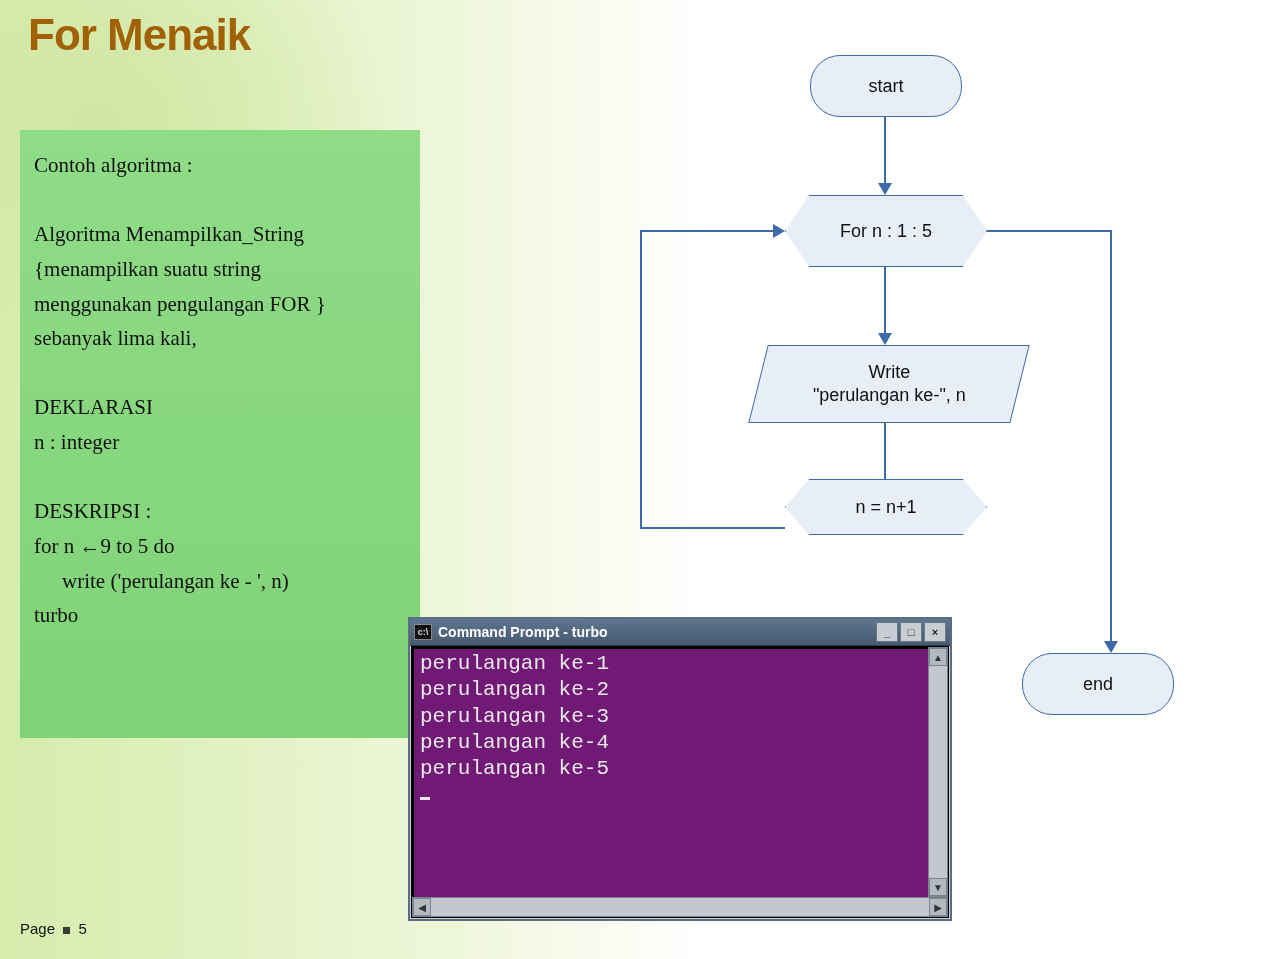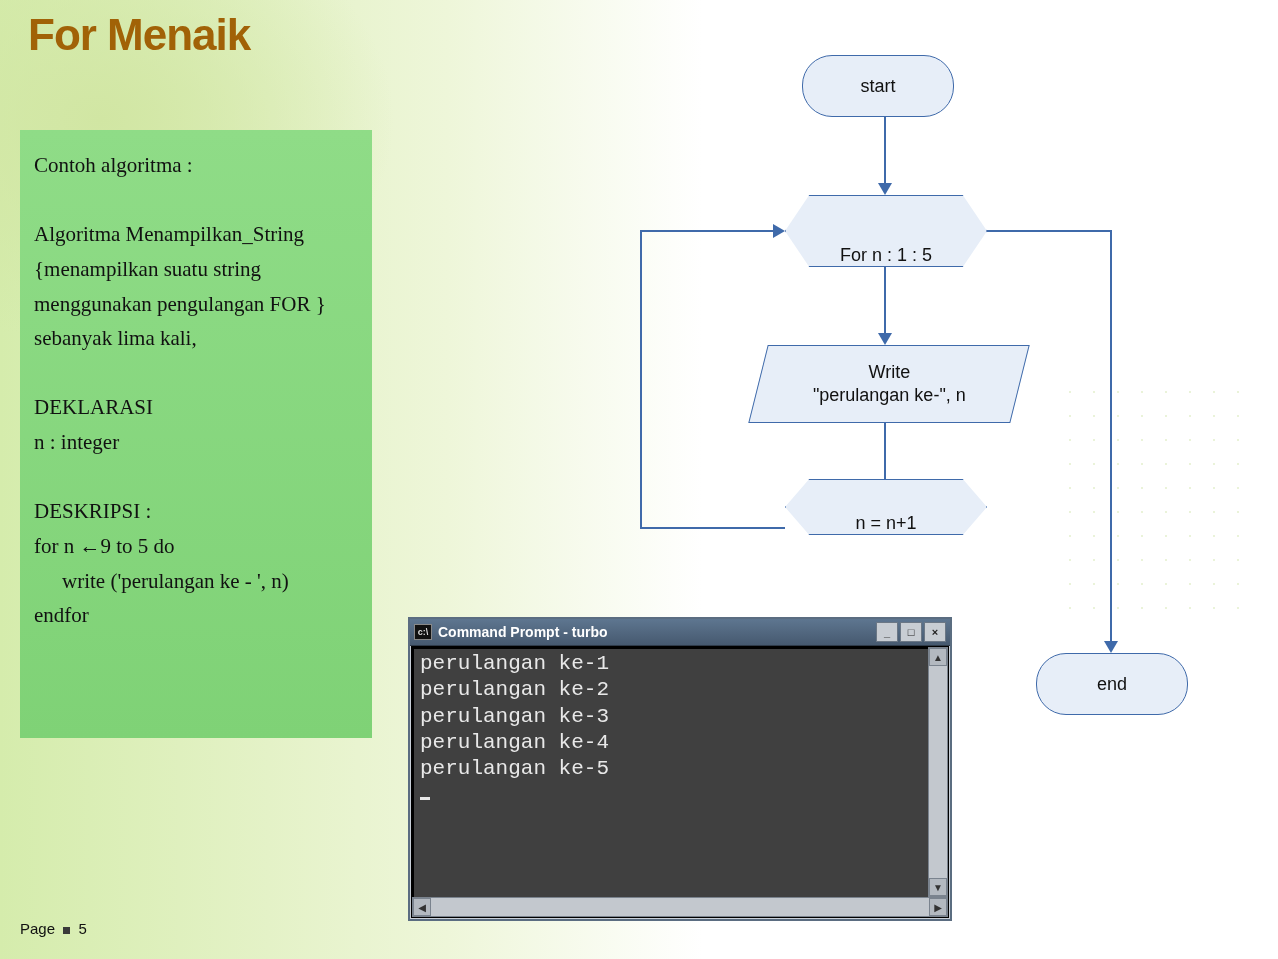--- a/index.html
+++ b/index.html
@@ -25,21 +25,21 @@
     top:10px;
     font-size:44px;
     font-weight:700;
     color:#a16207;
     letter-spacing:-1px;
   }
   .algo-box{
     position:absolute;
     left:20px;
     top:130px;
-    width:352px;
+    width:400px;
     height:608px;
     background:#86d97d;
     background:linear-gradient(#8fdc87,#7fd276);
     padding:18px 14px 14px 14px;
     box-sizing:border-box;
     font-family:"Comic Sans MS","Segoe Script",cursive;
     font-size:21px;
     color:#111;
     line-height:1.65;
   }
@@ -52,21 +52,21 @@
     position:absolute;
     background:#e7eef8;
     border:1.5px solid #3f6aaa;
     text-align:center;
     font-size:18px;
     color:#111;
     display:flex;align-items:center;justify-content:center;
     flex-direction:column;
   }
   .term{width:150px;height:60px;border-radius:30px;}
-  .hex{width:200px;height:70px;clip-path:polygon(12% 0,88% 0,100% 50%,88% 100%,12% 100%,0 50%);justify-content:flex-end;}
+  .hex{width:200px;height:70px;clip-path:polygon(12% 0,88% 0,100% 50%,88% 100%,12% 100%,0 50%);}
   .para{width:260px;height:76px;transform:skewX(-14deg);}
   .para > span{transform:skewX(14deg);display:block;line-height:1.3;}
   .line{position:absolute;background:#3f6aaa;}
   .arrow-down{position:absolute;width:0;height:0;border-left:7px solid transparent;border-right:7px solid transparent;border-top:12px solid #3f6aaa;}
   .arrow-right{position:absolute;width:0;height:0;border-top:7px solid transparent;border-bottom:7px solid transparent;border-left:12px solid #3f6aaa;}
 
   
   .cmd{
     position:absolute;
     left:408px;
@@ -90,21 +90,21 @@
   .cmd-title .ico{width:16px;height:14px;background:#111;border:1px solid #888;margin-right:6px;display:flex;align-items:center;justify-content:center;font-size:9px;color:#ddd;}
   .cmd-title .spacer{flex:1;}
   .winbtn{
     width:20px;height:18px;margin-left:2px;
     background:#c8cdd3;border:1px solid #6b7785;
     display:flex;align-items:center;justify-content:center;
     font-size:11px;font-weight:900;color:#222;
   }
   .cmd-body{
     position:absolute;left:4px;right:22px;top:30px;bottom:22px;
-    background:#404040;color:#e8e8e8;
+    background:#701a75;color:#e8e8e8;
     font-family:"Lucida Console","Courier New",monospace;
     font-size:21px;line-height:1.25;
     padding:2px 6px;
     white-space:pre;
   }
   .cursor{display:inline-block;width:10px;height:3px;background:#e8e8e8;vertical-align:baseline;}
   .v-scroll{position:absolute;right:2px;top:28px;bottom:22px;width:18px;background:#c3c8ce;border:1px solid #7a838e;}
   .v-scroll .up,.v-scroll .down{height:16px;background:#b3b9c0;border:1px solid #7a838e;display:flex;align-items:center;justify-content:center;font-size:10px;color:#333;}
   .v-scroll .down{position:absolute;bottom:0;left:0;right:0;}
   .h-scroll{position:absolute;left:2px;right:2px;bottom:2px;height:18px;background:#c3c8ce;border:1px solid #7a838e;}
@@ -138,26 +138,26 @@
     <span>n : </span><span class="u">integer</span>
   </div>
   <br>
   <div>DESKRIPSI :</div>
   <div>
     <span class="u">for</span><span> n ←9 </span><span class="u">to</span><span> 5 </span><span class="u">do</span>
   </div>
   <div class="ind">
     <span class="u">write</span><span> ('perulangan ke - ', n)</span>
   </div>
-  <div class="u">endfor</div>
+  <div class="u">turbo</div>
 </div>
 
 <div class="flow">
 
-  <div class="shape term" style="left:172px;top:0;">
+  <div class="shape term" style="left:180px;top:0;">
     <span>start</span>
   </div>
 
   <div class="line" style="left:254px;top:62px;width:2px;height:70px;"></div>
   <div class="arrow-down" style="left:248px;top:128px;"></div>
 
   <div class="shape hex" style="left:155px;top:140px;">
     <span>For n : 1 : 5</span>
   </div>
 
@@ -180,21 +180,21 @@
 
   <div class="line" style="left:10px;top:472px;width:145px;height:2px;"></div>
   <div class="line" style="left:10px;top:175px;width:2px;height:299px;"></div>
   <div class="line" style="left:10px;top:175px;width:133px;height:2px;"></div>
   <div class="arrow-right" style="left:143px;top:169px;"></div>
 
   <div class="line" style="left:357px;top:175px;width:125px;height:2px;"></div>
   <div class="line" style="left:480px;top:175px;width:2px;height:415px;"></div>
   <div class="arrow-down" style="left:474px;top:586px;"></div>
 
-  <div class="shape term" style="left:406px;top:598px;">
+  <div class="shape term" style="left:392px;top:598px;">
     <span>end</span>
   </div>
 </div>
 
 <div class="cmd">
   <div class="cmd-title">
     <span class="ico">c:\</span>
     <span>Command Prompt - turbo</span>
     <span class="spacer"></span>
     <span class="winbtn">_</span>

